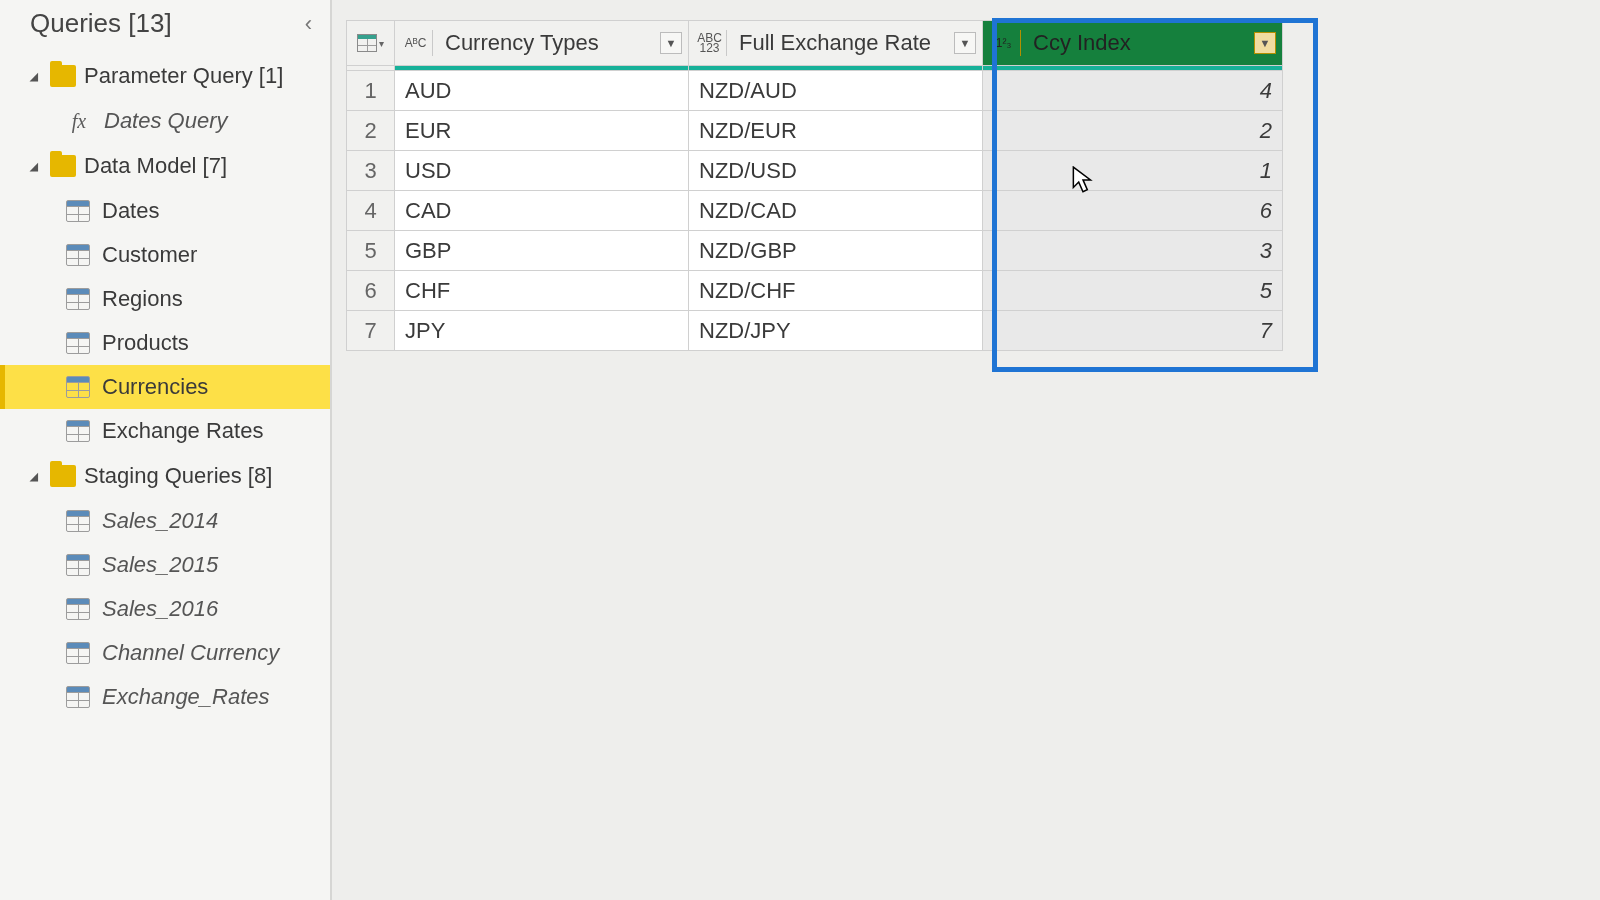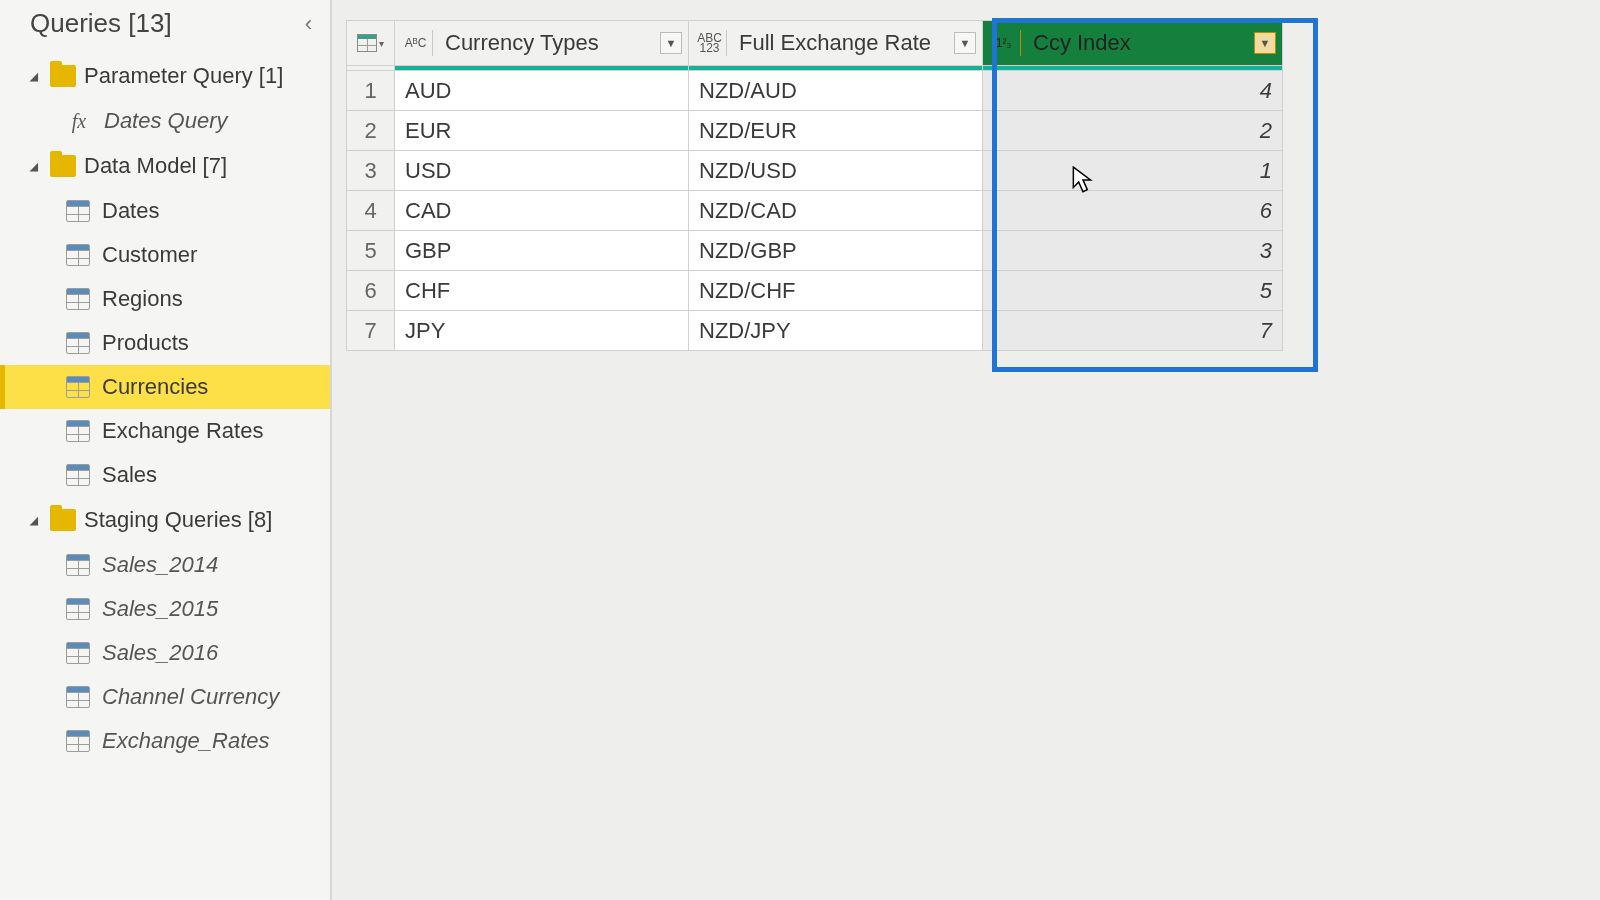--- a/index.html
+++ b/index.html
@@ -260,24 +260,20 @@
         <span class="table-icon"></span>
         <span>Products</span>
       </div>
       <div class="item-row selected">
         <span class="table-icon"></span>
         <span>Currencies</span>
       </div>
       <div class="item-row">
         <span class="table-icon"></span>
         <span>Exchange Rates</span>
-      </div>
-      <div class="item-row">
-        <span class="table-icon"></span>
-        <span>Sales</span>
       </div>
       <div class="group-row">
         <span class="twisty" style="transform: scale(0.8);">◢</span>
         <span class="folder-icon"></span>
         <span>Staging Queries [8]</span>
       </div>
       <div class="item-row">
         <span class="table-icon"></span>
         <span class="italic">Sales_2014</span>
       </div>

